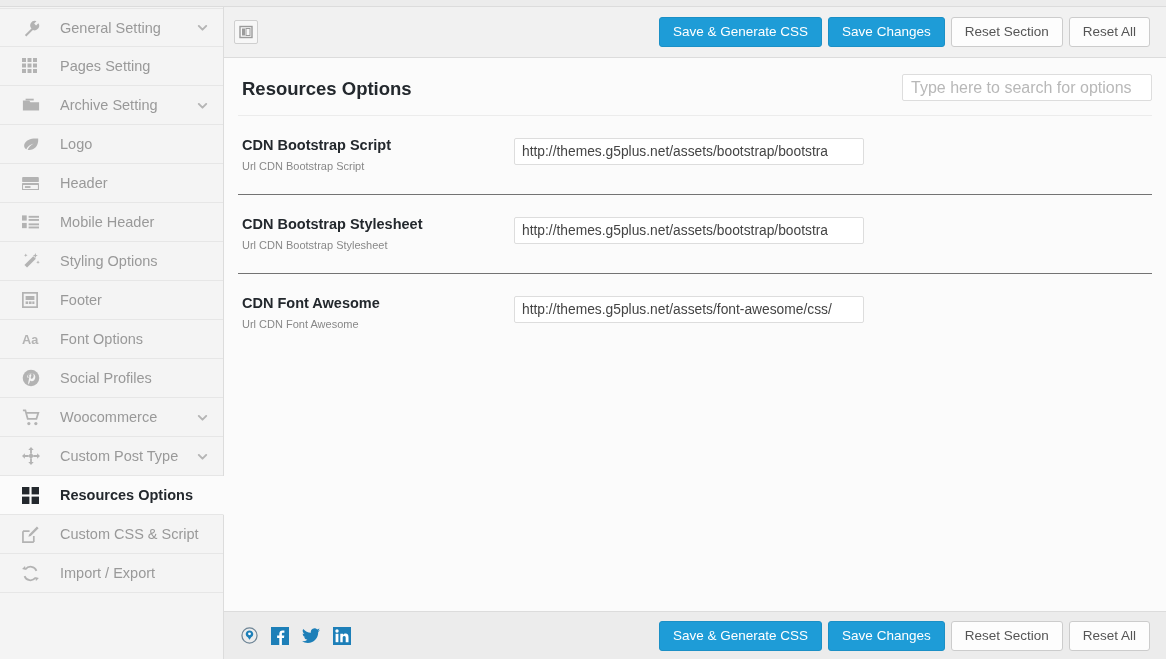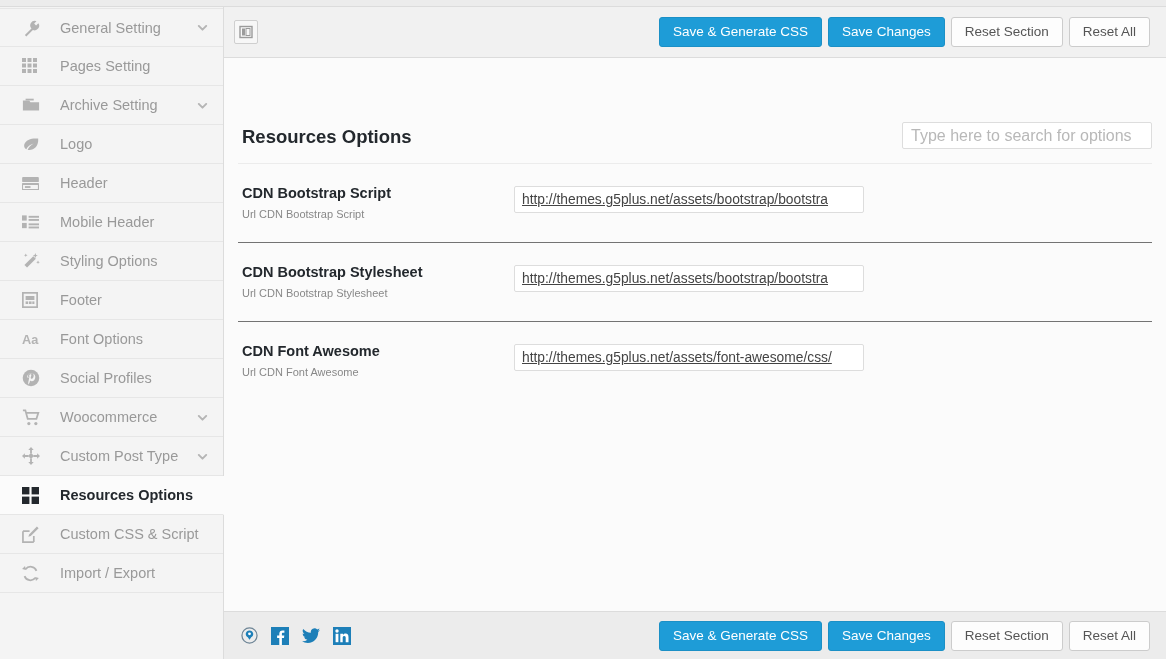--- a/index.html
+++ b/index.html
@@ -75,21 +75,20 @@
   .nav-item.active .ico { color: #23282d; }
   .sidebar-filler { background: #f4f4f4; height: 100%; }
 
   
   .main {
     flex: 1 1 auto;
     display: flex;
     flex-direction: column;
     background: #fbfbfb;
     min-width: 0;
-    gap: 48px;
   }
 
   
   .topbar {
     height: 51px;
     flex: 0 0 51px;
     background: #f1f1f1;
     border-bottom: 1px solid #dcdcdc;
     display: flex;
     align-items: center;
@@ -191,21 +190,20 @@
     width: 350px;
     height: 27px;
     border: 1px solid #dddddd;
     background: #ffffff;
     border-radius: 2px;
     padding: 0 7px;
     font-size: 13.8px;
     color: #444444;
     font-family: "Liberation Sans", sans-serif;
     outline: none;
-    text-decoration: underline;
   }
 
   
   .footerbar {
     flex: 0 0 48px;
     height: 48px;
     background: #ececec;
     border-top: 1px solid #dcdcdc;
     display: flex;
     align-items: center;

